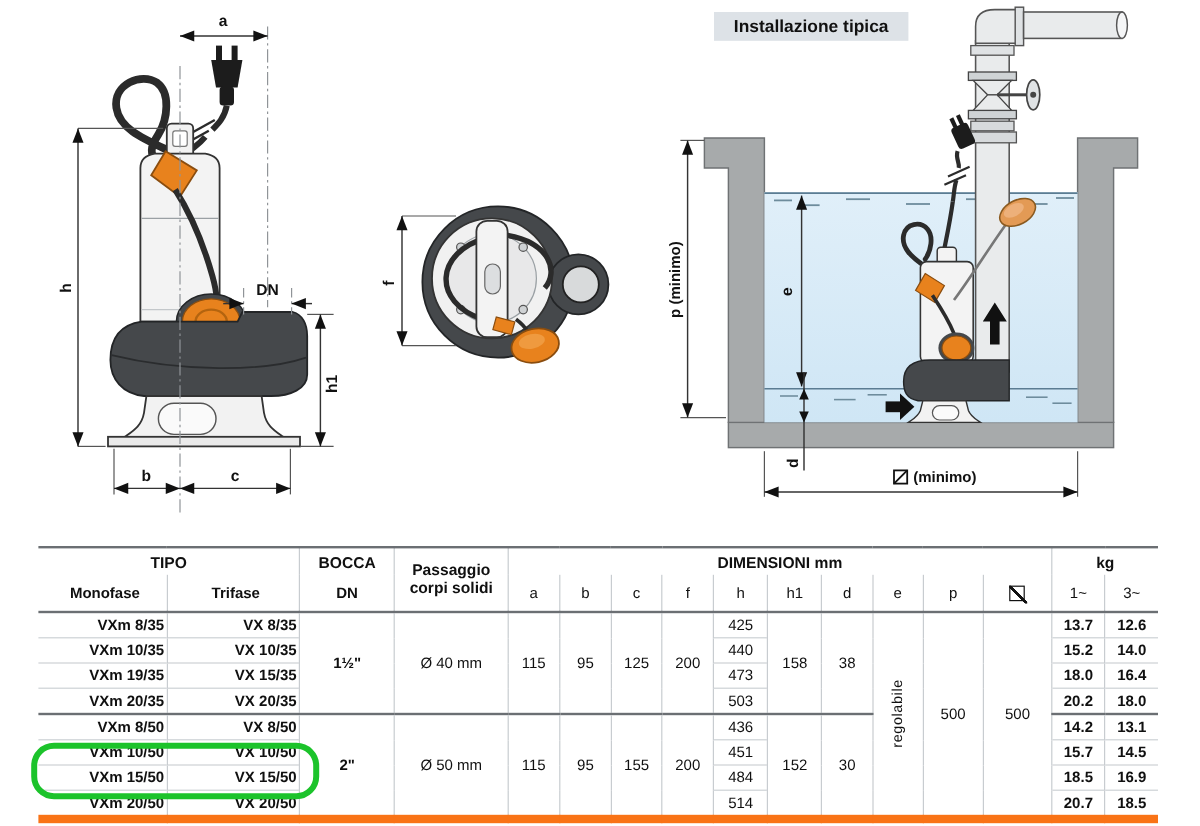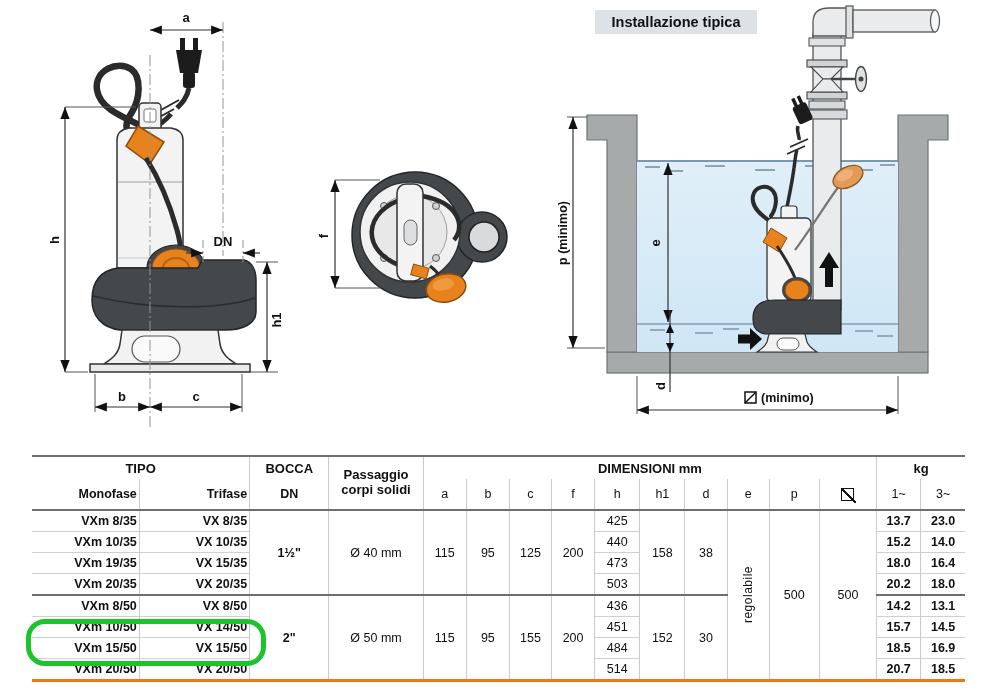--- a/index.html
+++ b/index.html
@@ -3,29 +3,29 @@
 <meta charset="utf-8">
 <style>
   html,body{margin:0;padding:0;background:#fff;}
   .page{position:relative;width:1000px;height:688px;background:#fff;overflow:hidden;
         font-family:"Liberation Sans",sans-serif;color:#101010;}
   svg text{font-family:"Liberation Sans",sans-serif;fill:#111;}
   .drw{position:absolute;}
   
   .tblwrap{position:absolute;left:32px;top:455px;width:933px;}
   table{border-collapse:collapse;table-layout:fixed;width:933px;
-        border-top:2.5px solid #6b6f73;border-bottom:3px solid #f97316;}
+        border-top:2.5px solid #6b6f73;border-bottom:7px solid #f97316;}
   thead{border-bottom:2.5px solid #6b6f73;}
   th,td{padding:0 2px;font-size:12.5px;text-align:center;vertical-align:middle;
         border-left:1px solid #c8ccd0;overflow:hidden;white-space:nowrap;}
   th:first-child,td:first-child{border-left:none;}
   thead tr.r1 th{height:22px;font-size:13px;font-weight:bold;}
   thead tr.r2 th{height:30px;font-weight:normal;}
   thead tr.r2 th.bold{font-weight:bold;}
-  th.lft,td.lft{text-align:right;padding-left:6px;}
+  th.lft,td.lft{text-align:center;padding-left:6px;}
   tbody td{height:20px;border-top:1px solid #cdd1d5;}
   tbody td.tname{font-weight:bold;text-align:right;padding-left:6px;}
   tbody td.kgv{font-weight:bold;}
   tr.g2 td{border-top:2px solid #6b6f73;}
   .vtext{writing-mode:vertical-rl;transform:rotate(180deg);margin:0 auto;
          font-size:12px;letter-spacing:.5px;}
   .two-line{line-height:1.15;white-space:normal;}
   .sq-diag{display:inline-block;width:11px;height:11px;border:1.5px solid #111;
            position:relative;vertical-align:middle;}
   .sq-diag::after{content:"";position:absolute;left:-1px;top:-1px;width:15px;height:15px;
@@ -330,21 +330,21 @@
           <td rowspan="4">200</td>
           <td>425</td>
           <td rowspan="4">158</td>
           <td rowspan="4">38</td>
           <td rowspan="8">
               <div class="vtext">regolabile</div>
             </td>
           <td rowspan="8">500</td>
           <td rowspan="8">500</td>
           <td class="kgv">13.7</td>
-          <td class="kgv">23.0</td>
+          <td class="kgv">12.6</td>
         </tr>
         <tr>
           <td class="tname">VXm 10/35</td>
           <td class="tname">VX 10/35</td>
           <td>440</td>
           <td class="kgv">15.2</td>
           <td class="kgv">14.0</td>
         </tr>
         <tr>
           <td class="tname">VXm 19/35</td>
@@ -370,21 +370,21 @@
           <td rowspan="4">155</td>
           <td rowspan="4">200</td>
           <td>436</td>
           <td rowspan="4">152</td>
           <td rowspan="4">30</td>
           <td class="kgv">14.2</td>
           <td class="kgv">13.1</td>
         </tr>
         <tr>
           <td class="tname">VXm 10/50</td>
-          <td class="tname">VX 14/50</td>
+          <td class="tname">VX 10/50</td>
           <td>451</td>
           <td class="kgv">15.7</td>
           <td class="kgv">14.5</td>
         </tr>
         <tr>
           <td class="tname">VXm 15/50</td>
           <td class="tname">VX 15/50</td>
           <td>484</td>
           <td class="kgv">18.5</td>
           <td class="kgv">16.9</td>

